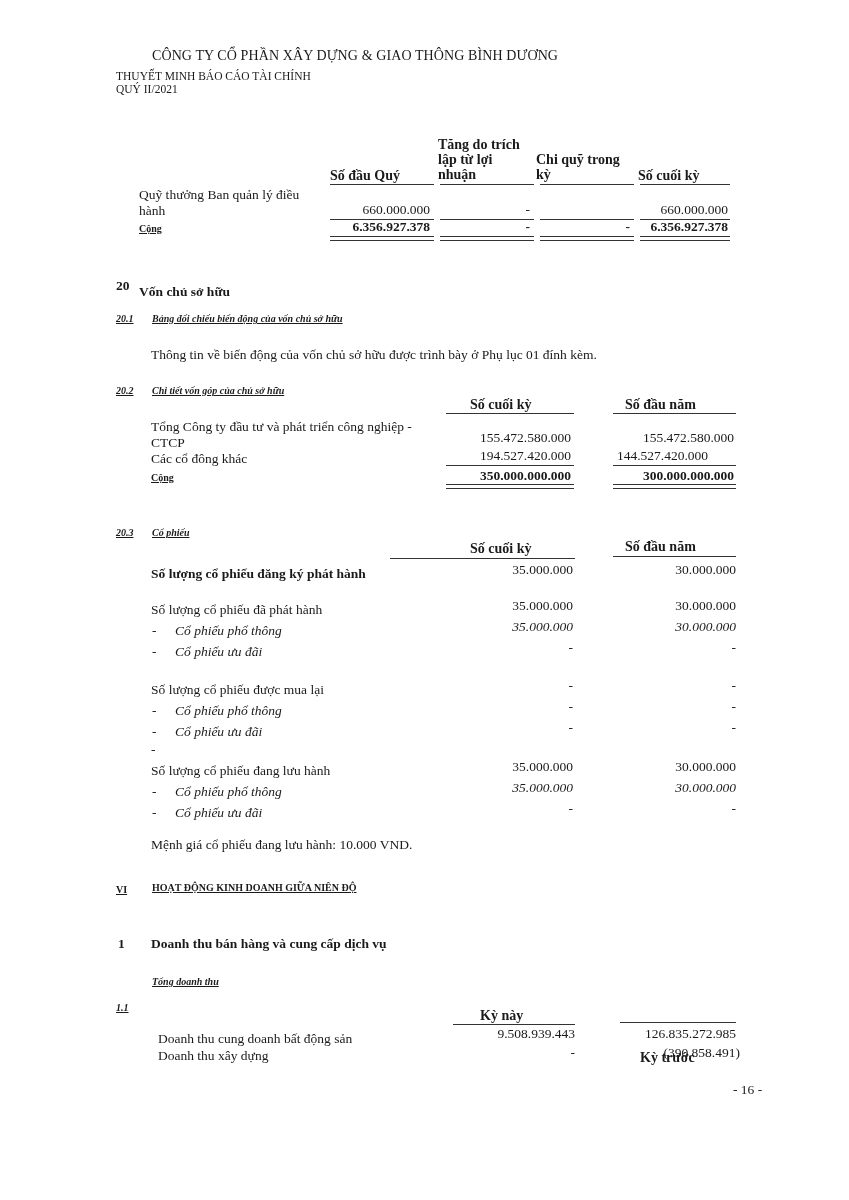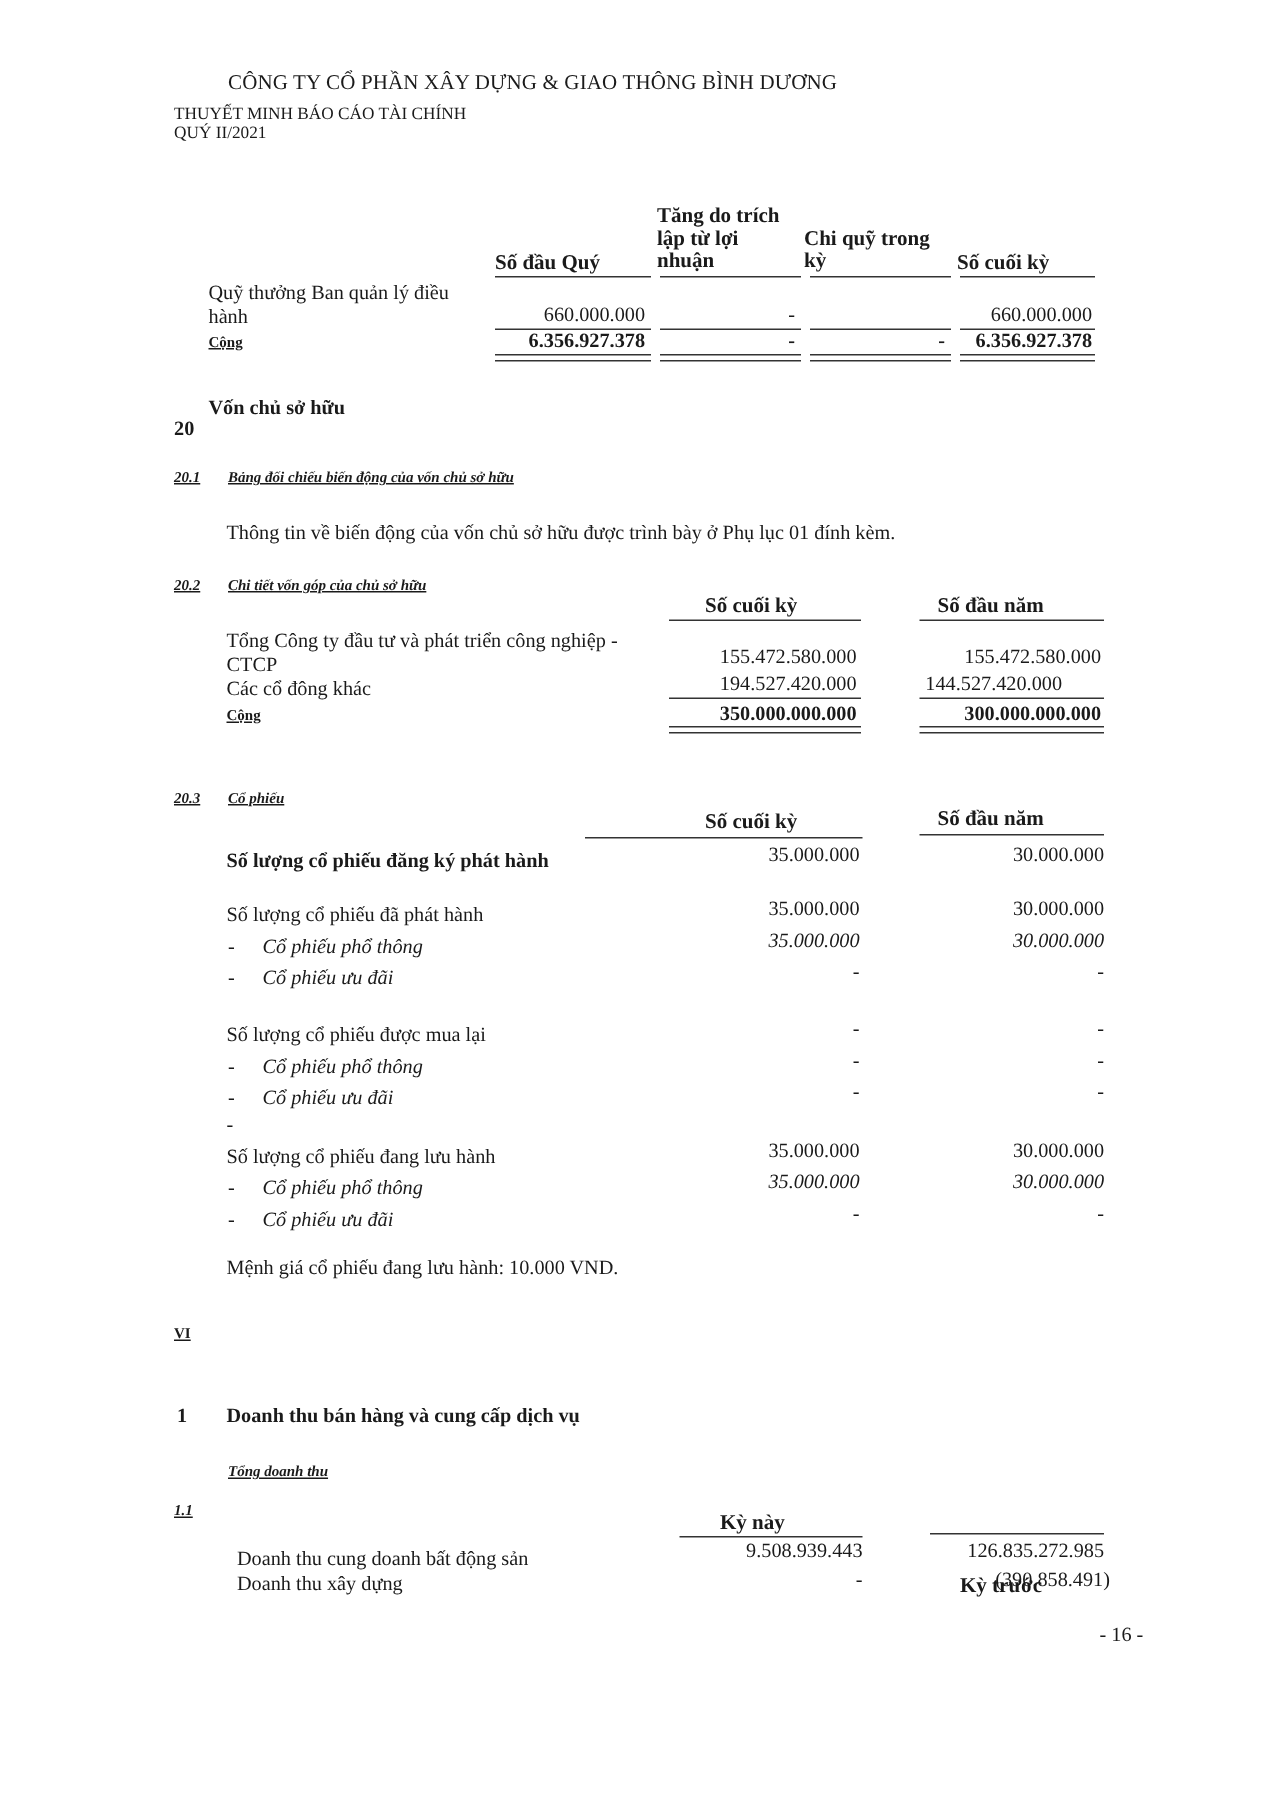--- a/index.html
+++ b/index.html
@@ -61,21 +61,21 @@
     <div class="abs t13 b num" style="left:540px; width:90px; top:219px;">-</div>
     <div class="abs t13 b num" style="left:640px; width:88px; top:219px;">6.356.927.378</div>
   </div>
   <div class="dline" style="left:330px; width:104px; top:236px;"></div>
   <div class="dline" style="left:440px; width:94px; top:236px;"></div>
   <div class="dline" style="left:540px; width:94px; top:236px;"></div>
   <div class="dline" style="left:640px; width:90px; top:236px;"></div>
 </div>
 
 <div class="abs t13 b" style="left:116px; top:278px;">20</div>
-<div class="abs t13 b" style="left:139px; top:264px;">Vốn chủ sở hữu</div>
+<div class="abs t13 b" style="left:139px; top:284px;">Vốn chủ sở hữu</div>
 
 <div class="abs t14 b i" style="left:116px; top:313px;">20.1</div>
 <div class="abs t14 b i" style="left:152px; top:313px;">Bảng đối chiếu biến động của vốn chủ sở hữu</div>
 <div class="abs t13" style="left:151px; top:347px;">Thông tin về biến động của vốn chủ sở hữu được trình bày ở Phụ lục 01 đính kèm.</div>
 
 <div class="abs t14 b i" style="left:116px; top:385px;">20.2</div>
 <div class="abs t14 b i" style="left:152px; top:385px;">Chi tiết vốn góp của chủ sở hữu</div>
 <div>
   <div class="abs hdr num" style="left:470px; width:100px; top:397px;">Số cuối kỳ</div>
   <div class="abs hdr num" style="left:625px; width:108px; top:397px;">Số đầu năm</div>
@@ -172,20 +172,21 @@
         <div class="abs t13 i" style="left: 175px; top: 805px;">Cổ phiếu ưu đãi</div>
         <div class="abs t13 num i" style="left: 450px; width: 123px; top: 801px;">-</div>
         <div class="abs t13 num i" style="left: 612px; width: 124px; top: 801px;">-</div>
       </div>
     </div>
 </div>
 <div class="abs t13" style="left:151px; top:837px;">Mệnh giá cổ phiếu đang lưu hành: 10.000 VND.</div>
 
 <div class="abs t14 b" style="left:116px; top:884px;">VI</div>
 <div class="abs t14 b" style="left:152px; top:879px; line-height:18px;">
+  <div>HOẠT ĐỘNG KINH DOANH GIỮA NIÊN ĐỘ</div>
 </div>
 <div class="abs t13 b" style="left:118px; top:936px;">1</div>
 <div class="abs t13 b" style="left:151px; top:936px;">Doanh thu bán hàng và cung cấp dịch vụ</div>
 
 <div class="abs t14 b i" style="left:116px; top:976px;margin-top:26px;">1.1</div>
 <div class="abs t14 b i" style="left:152px; top:976px;">Tổng doanh thu</div>
 <div>
   <div class="abs hdr num" style="left:480px; width:95px; top:1008px;">Kỳ này</div>
   <div class="abs hdr num" style="left:640px; width:95px; top:1006px;margin-top:44px;">Kỳ trước</div>
   <div class="uline" style="left:453px; width:122px; top:1024px;"></div>

